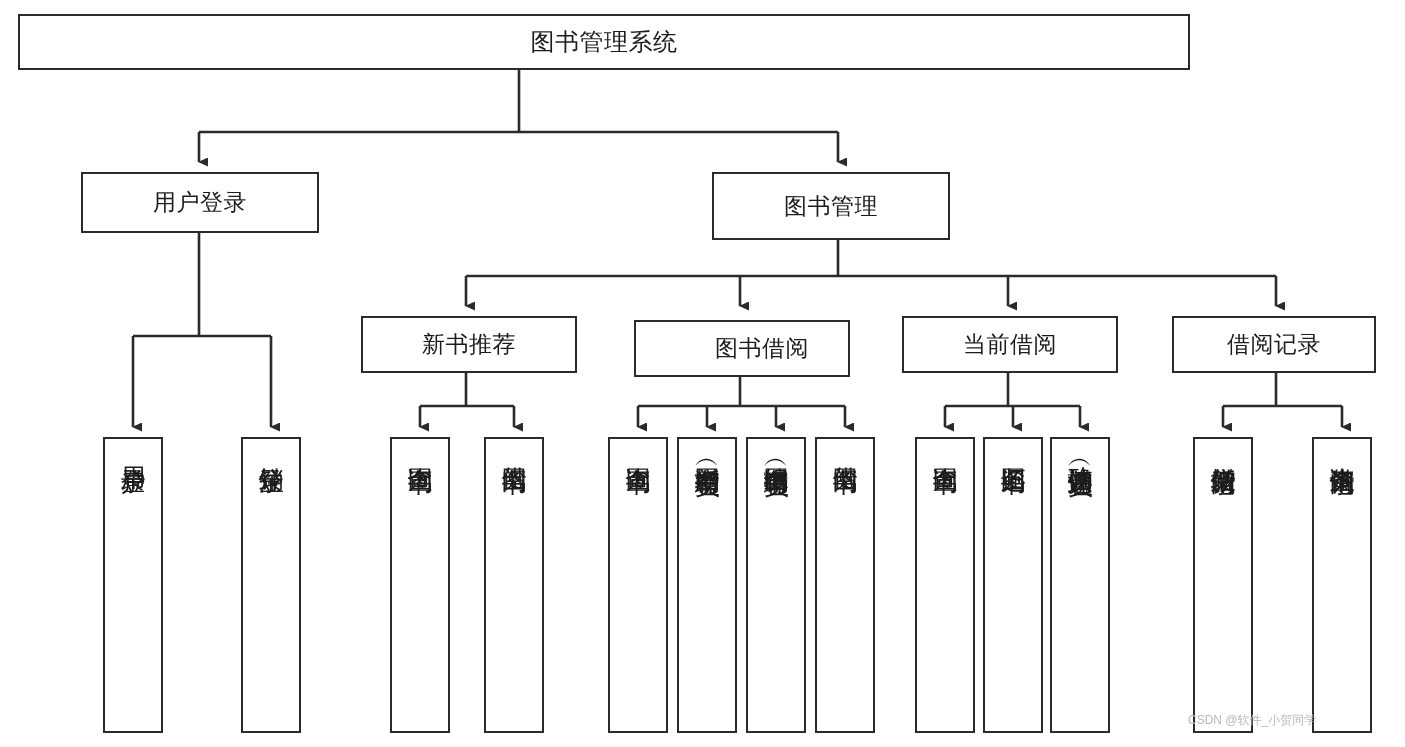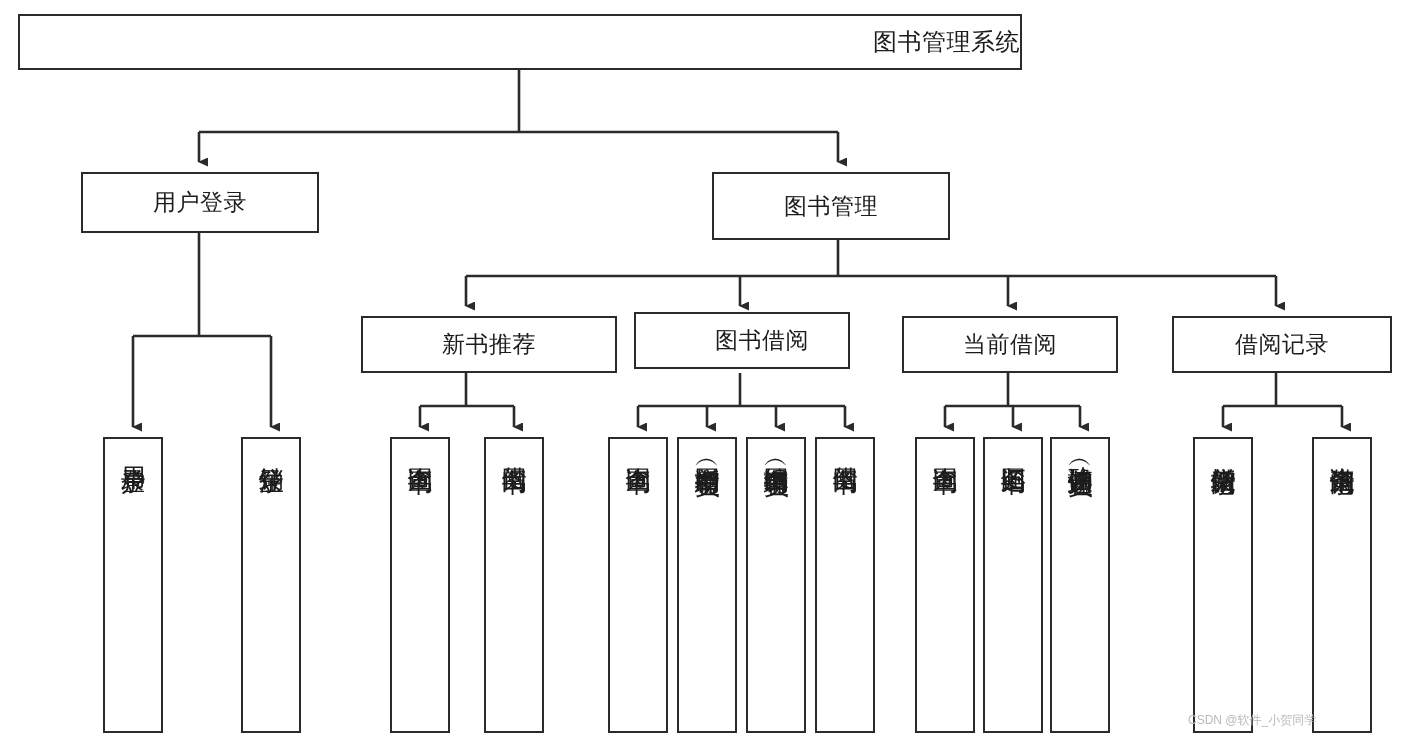--- a/index.html
+++ b/index.html
@@ -113,41 +113,41 @@
       <path d="M1013,406 L1013,427" marker-end="url(#arrow)"></path>
       <path d="M1080,406 L1080,427" marker-end="url(#arrow)"></path>
 
       <path d="M1276,373 L1276,406"></path>
       <path d="M1223,406 L1342,406"></path>
       <path d="M1223,406 L1223,427" marker-end="url(#arrow)"></path>
       <path d="M1342,406 L1342,427" marker-end="url(#arrow)"></path>
     </g>
   </svg>
 
-  <div class="node horiz root" style="left:18px; top:14px; width:1004px; height:56px;justify-content:flex-end;">
+  <div class="node horiz root" style="left:18px; top:14px; width:1172px; height:56px;">
     <span>图书管理系统</span>
   </div>
 
   <div class="node horiz" style="left:81px; top:172px; width:238px; height:61px;">
     <span>用户登录</span>
   </div>
   <div class="node horiz" style="left:712px; top:172px; width:238px; height:68px;">
     <span>图书管理</span>
   </div>
 
-  <div class="node horiz" style="left:361px; top:316px; width:256px; height:57px;">
+  <div class="node horiz" style="left:361px; top:316px; width:216px; height:57px;">
     <span>新书推荐</span>
   </div>
-  <div class="node horiz" style="left:634px; top:312px; width:216px; height:57px;padding-left:40px;">
+  <div class="node horiz" style="left:634px; top:320px; width:216px; height:57px;padding-left:40px;">
     <span>图书借阅</span>
   </div>
   <div class="node horiz" style="left:902px; top:316px; width:216px; height:57px;align-items:center;">
     <span>当前借阅</span>
   </div>
-  <div class="node horiz" style="left:1172px; top:316px; width:220px; height:57px;">
+  <div class="node horiz" style="left:1172px; top:316px; width:204px; height:57px;">
     <span>借阅记录</span>
   </div>
 
   <div class="node vert" style="left:103px; top:437px; width:60px; height:296px;">
     <span class="vlabel">用户登录</span>
   </div>
   <div class="node vert" style="left:241px; top:437px; width:60px; height:296px;">
     <span class="vlabel">注销登录</span>
   </div>
 

